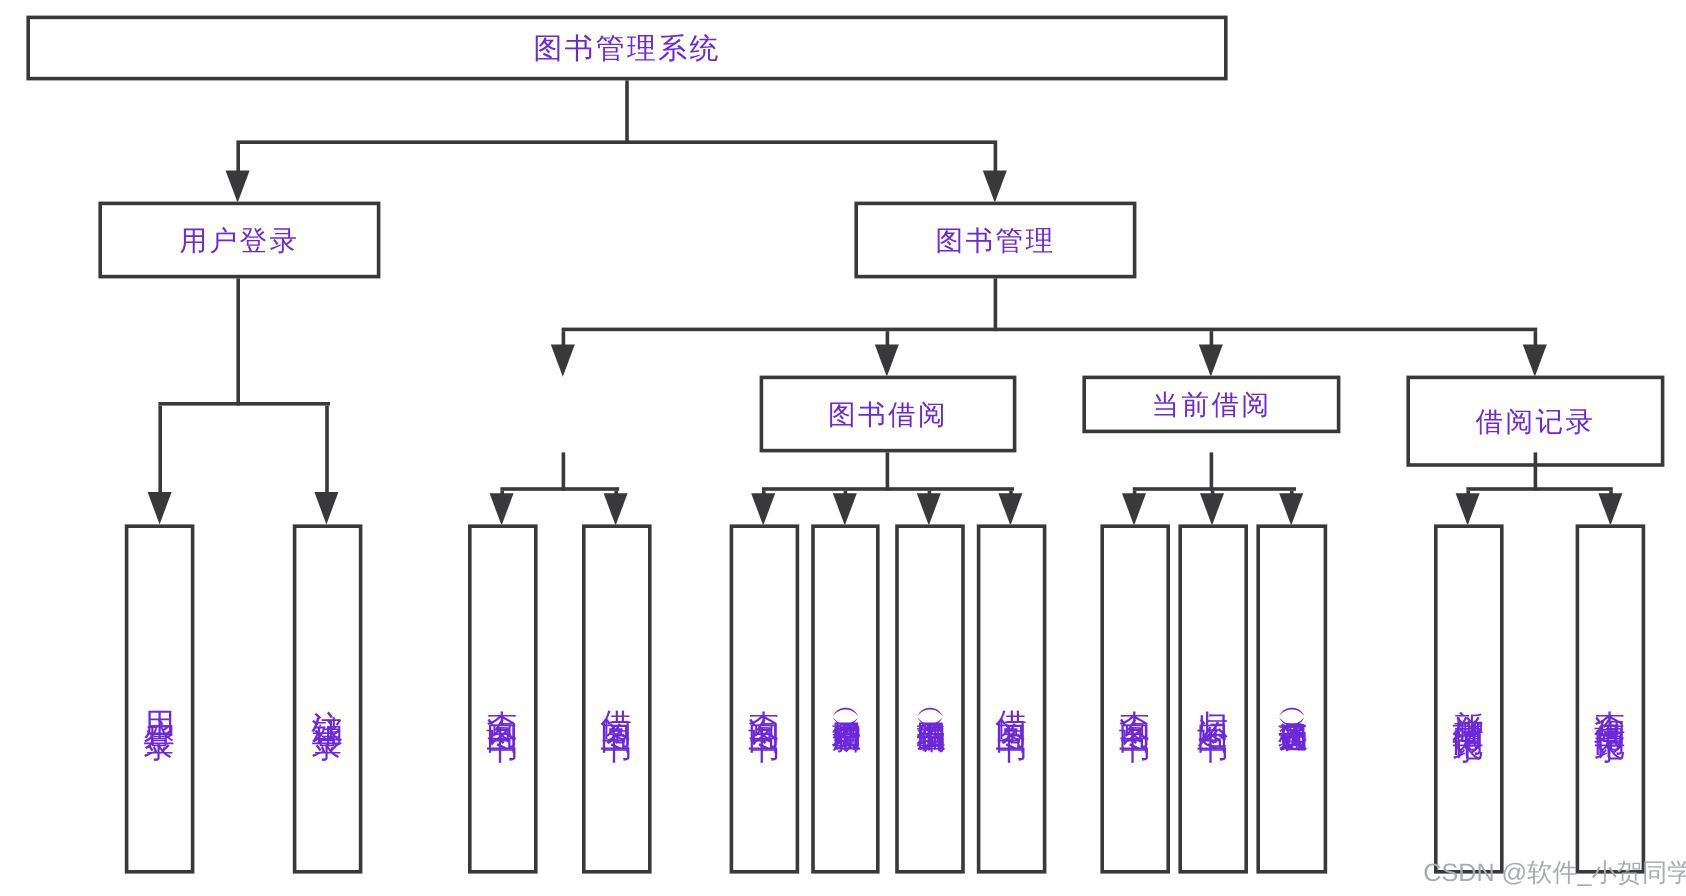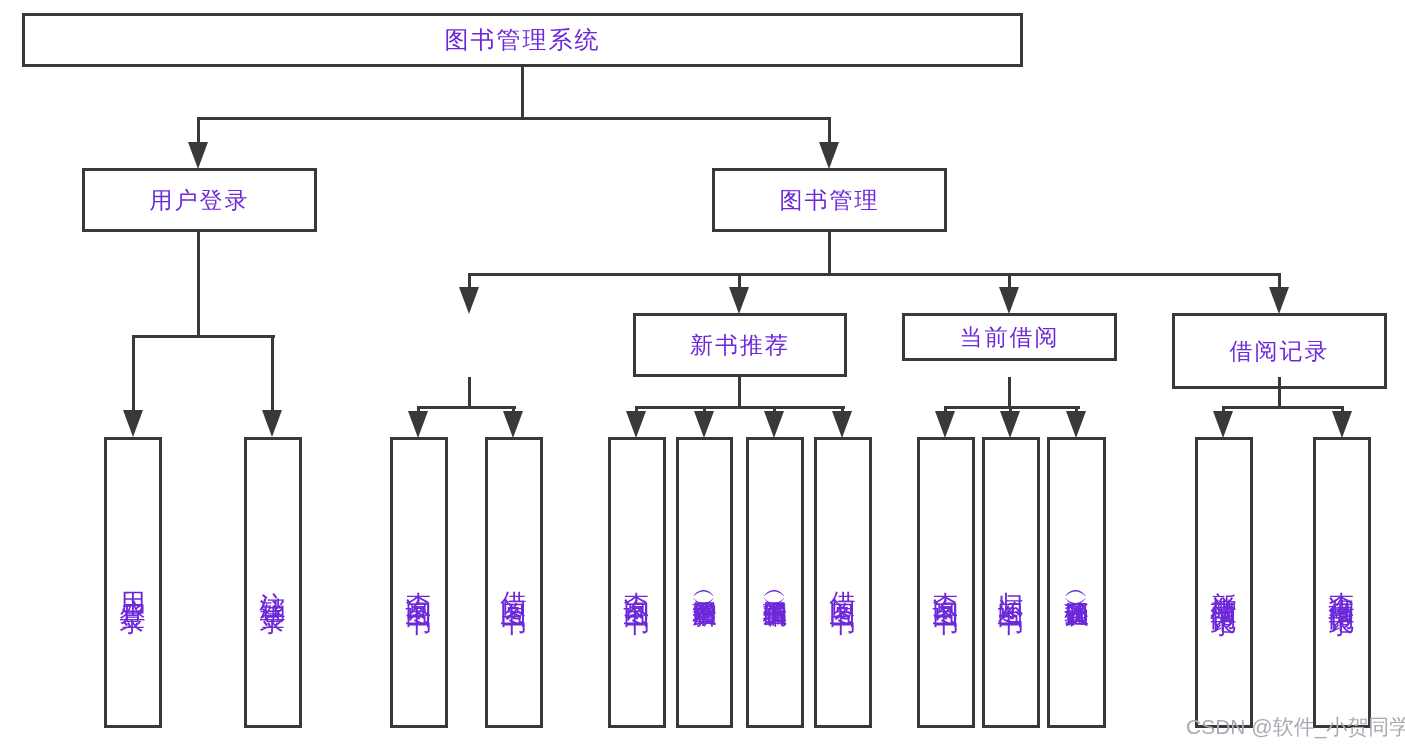--- a/index.html
+++ b/index.html
@@ -91,21 +91,21 @@
   <div class="vline" style="left:468px;top:276px;height:14px;"></div>
   <div class="arrow" style="left:459px;top:287px;"></div>
   <div class="vline" style="left:738px;top:276px;height:14px;"></div>
   <div class="arrow" style="left:729px;top:287px;"></div>
   <div class="vline" style="left:1008px;top:276px;height:14px;"></div>
   <div class="arrow" style="left:999px;top:287px;"></div>
   <div class="vline" style="left:1278px;top:276px;height:14px;"></div>
   <div class="arrow" style="left:1269px;top:287px;"></div>
 
   <div class="node h" style="left:633px;top:313px;width:214px;height:64px;">
-    <span class="lbl">新书推荐</span>
+    <span class="lbl">图书借阅</span>
   </div>
   <div class="node h" style="left:902px;top:313px;width:215px;height:48px;">
     <span class="lbl">当前借阅</span>
   </div>
   <div class="node h" style="left:1172px;top:313px;width:215px;height:76px;">
     <span class="lbl">借阅记录</span>
   </div>
 
   <div class="vline" style="left:468px;top:377px;height:32px;"></div>
   <div class="hline" style="left:417px;top:406px;width:99px;"></div>

